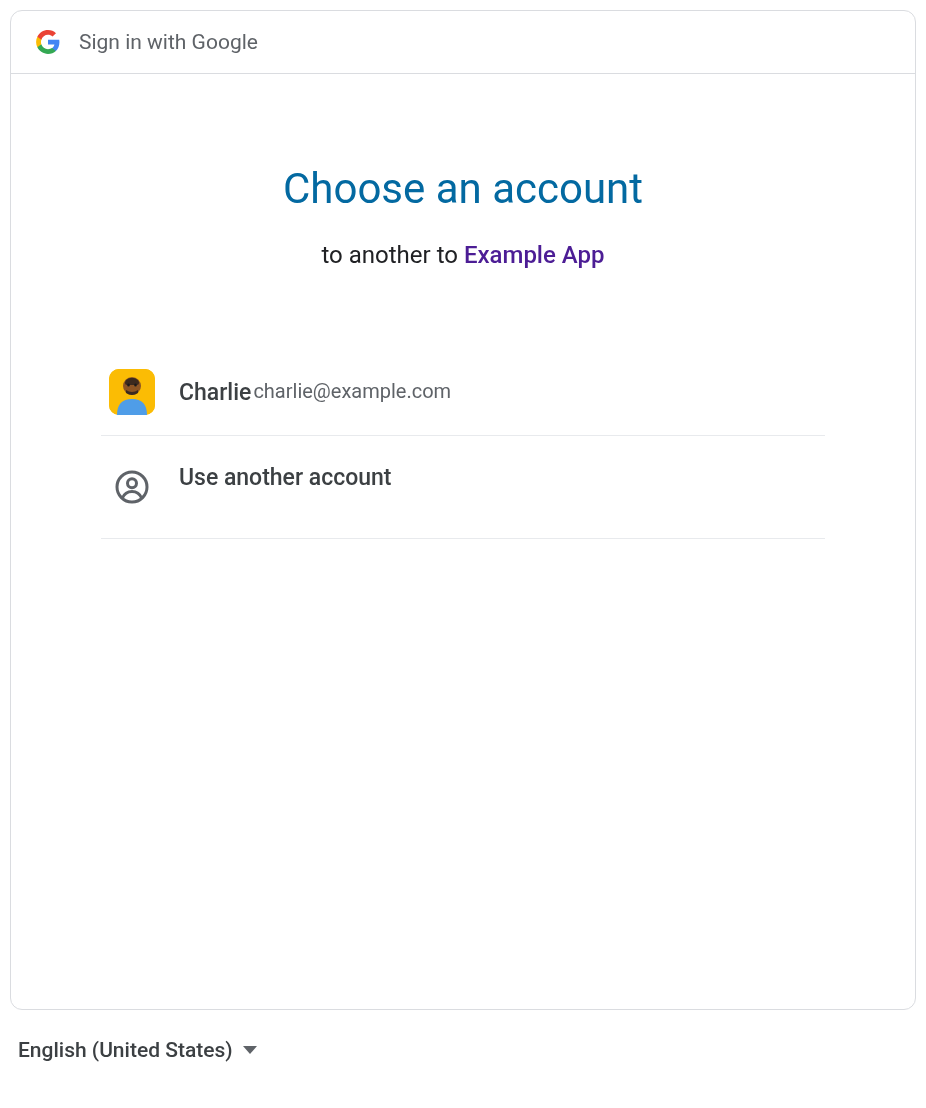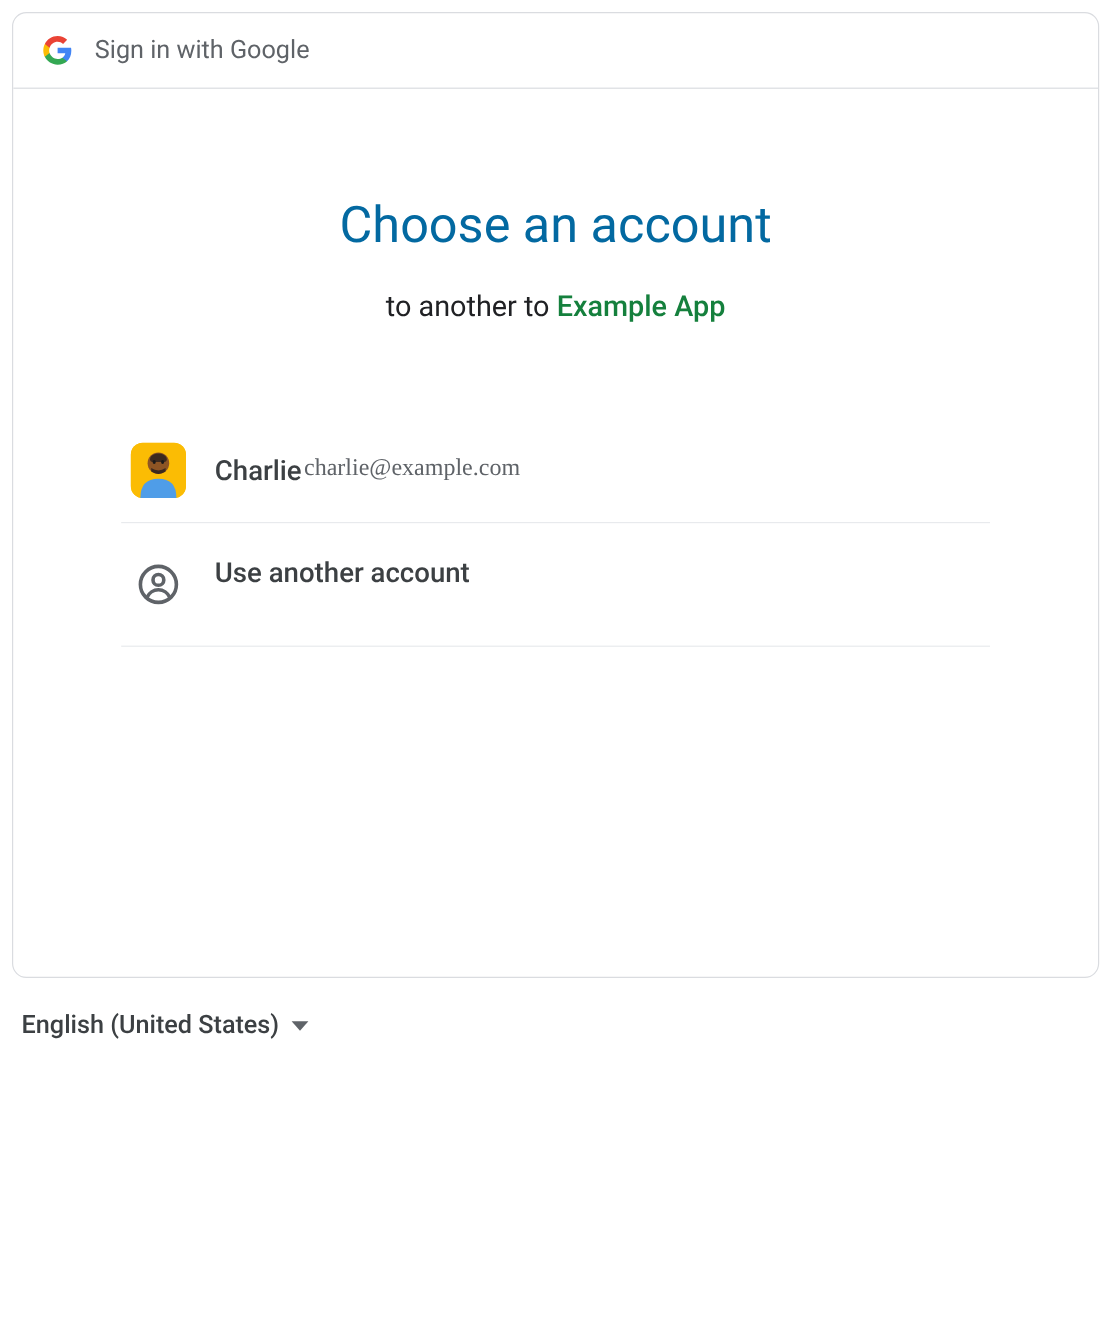--- a/index.html
+++ b/index.html
@@ -14,21 +14,21 @@
       height: 1108px;
       padding: 10px;
       display: flex;
       flex-direction: column;
     }
     .card {
       border: 1px solid #dadce0;
       border-radius: 12px;
       overflow: hidden;
       flex: 0 0 auto;
-      height: 805px;
+      height: 1000px;
       display: flex;
       flex-direction: column;
     }
     .card-header {
       display: flex;
       align-items: center;
       padding: 18px 24px;
       border-bottom: 1px solid #dadce0;
       gap: 18px;
     }
@@ -54,21 +54,21 @@
       margin-bottom: 28px;
     }
     .subtitle {
       text-align: center;
       font-size: 24px;
       color: #202124;
       font-weight: 400;
       margin-bottom: 80px;
     }
     .subtitle-link {
-      color: #15803d;
+      color: #4c1d95;
       font-weight: 500;
     }
     .account-list {
       display: flex;
       flex-direction: column;
     }
     .account-item {
       display: flex;
       align-items: center;
       padding: 20px 8px;
@@ -96,21 +96,20 @@
       gap: 2px;
     }
     .account-name {
       font-size: 23px;
       color: #3c4043;
       font-weight: 500;
     }
     .account-email {
       font-size: 20px;
       color: #5f6368;
-      font-family: Liberation Serif, serif;
     }
     .another-account-item {
       display: flex;
       padding: 28px 8px;
       border-bottom: 1px solid #e8eaed;
       cursor: pointer;
       gap: 24px;
     }
     .person-icon-wrap {
       width: 46px;

